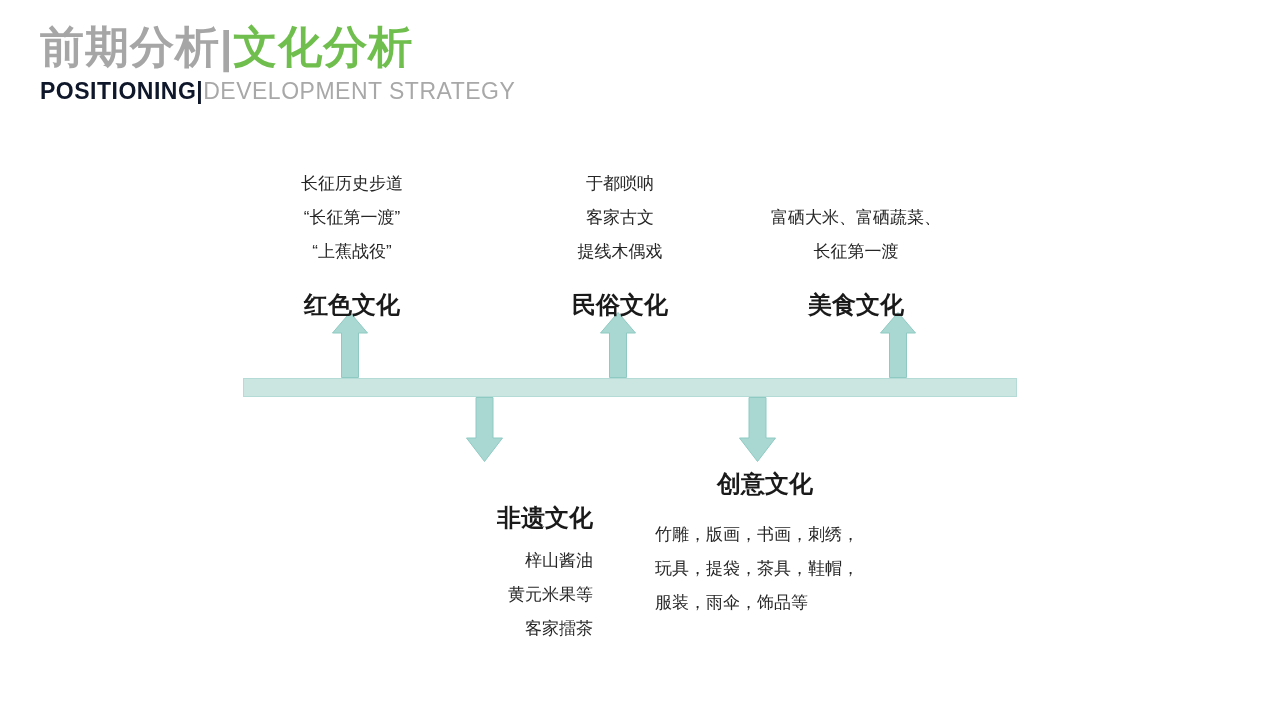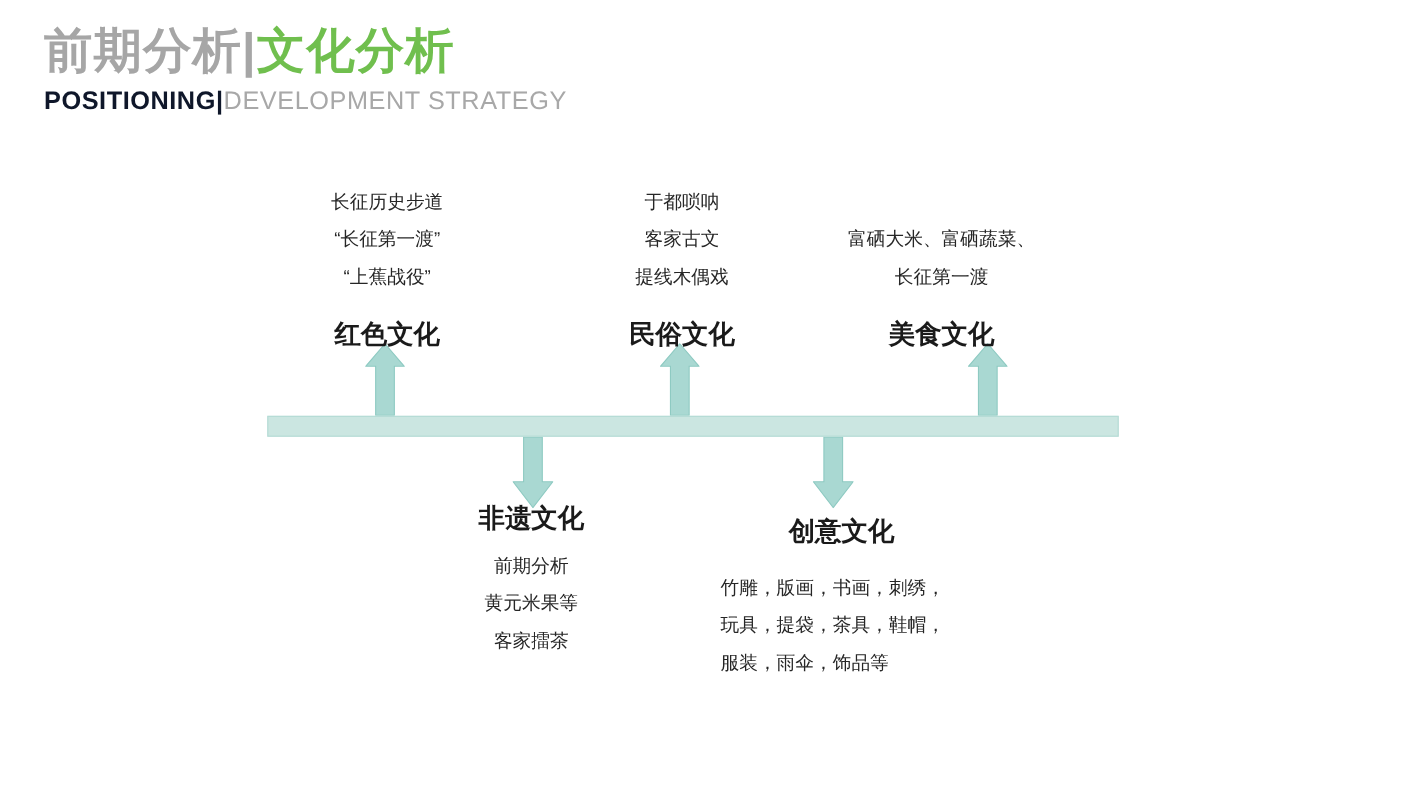--- a/index.html
+++ b/index.html
@@ -141,24 +141,24 @@
   </div>
 
   <div class="group top-group" style="left:726px; top:201px; width:260px;">
     <div class="lines">
       <div class="line">富硒大米、富硒蔬菜、</div>
       <div class="line">长征第一渡</div>
     </div>
     <div class="g-title">美食文化</div>
   </div>
 
-  <div class="group bottom-group" style="left:373px; top:456px; width:220px;">
+  <div class="group bottom-group" style="left:373px; top:502px; width:220px;text-align:right;">
     <div class="g-title">非遗文化</div>
     <div class="lines">
-      <div class="line">前期分析</div>
+      <div class="line">梓山酱油</div>
       <div class="line">黄元米果等</div>
       <div class="line">客家擂茶</div>
     </div>
   </div>
 
   <div class="group bottom-group align-left" style="left:655px; top:468px; width:220px;">
     <div class="g-title">创意文化</div>
     <div class="lines">
       <div class="line">竹雕，版画，书画，刺绣，</div>
       <div class="line">玩具，提袋，茶具，鞋帽，</div>

